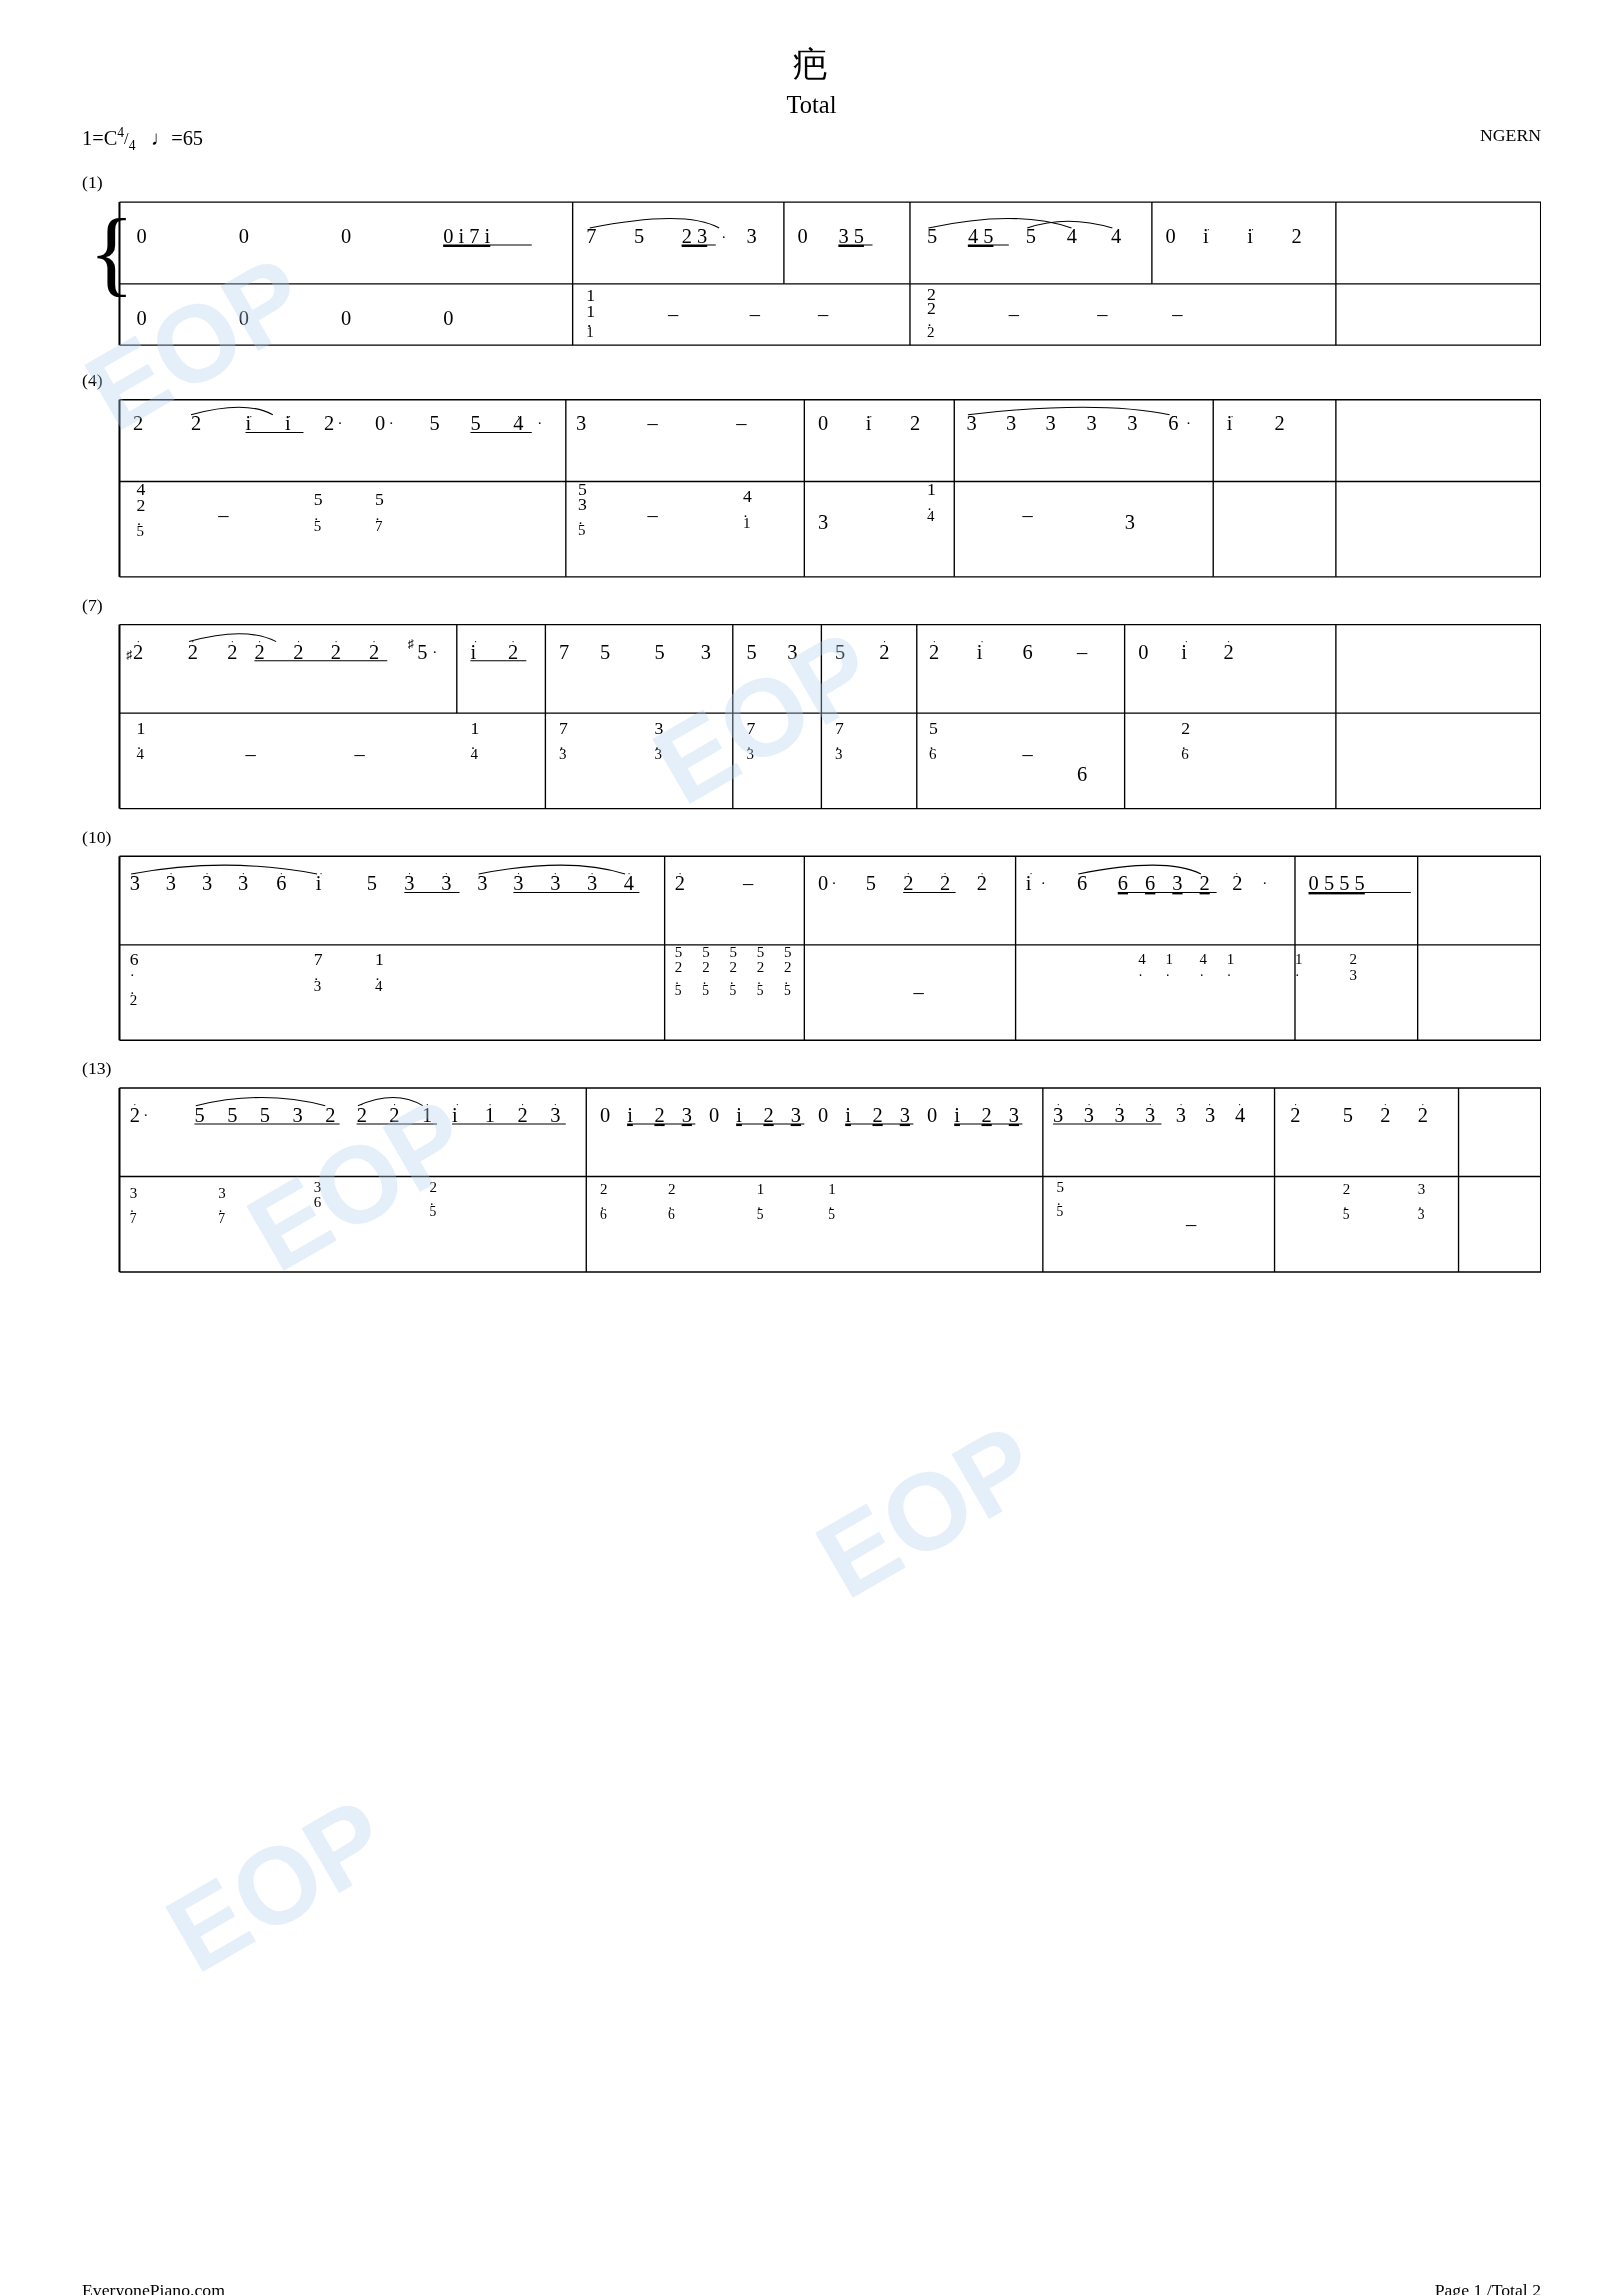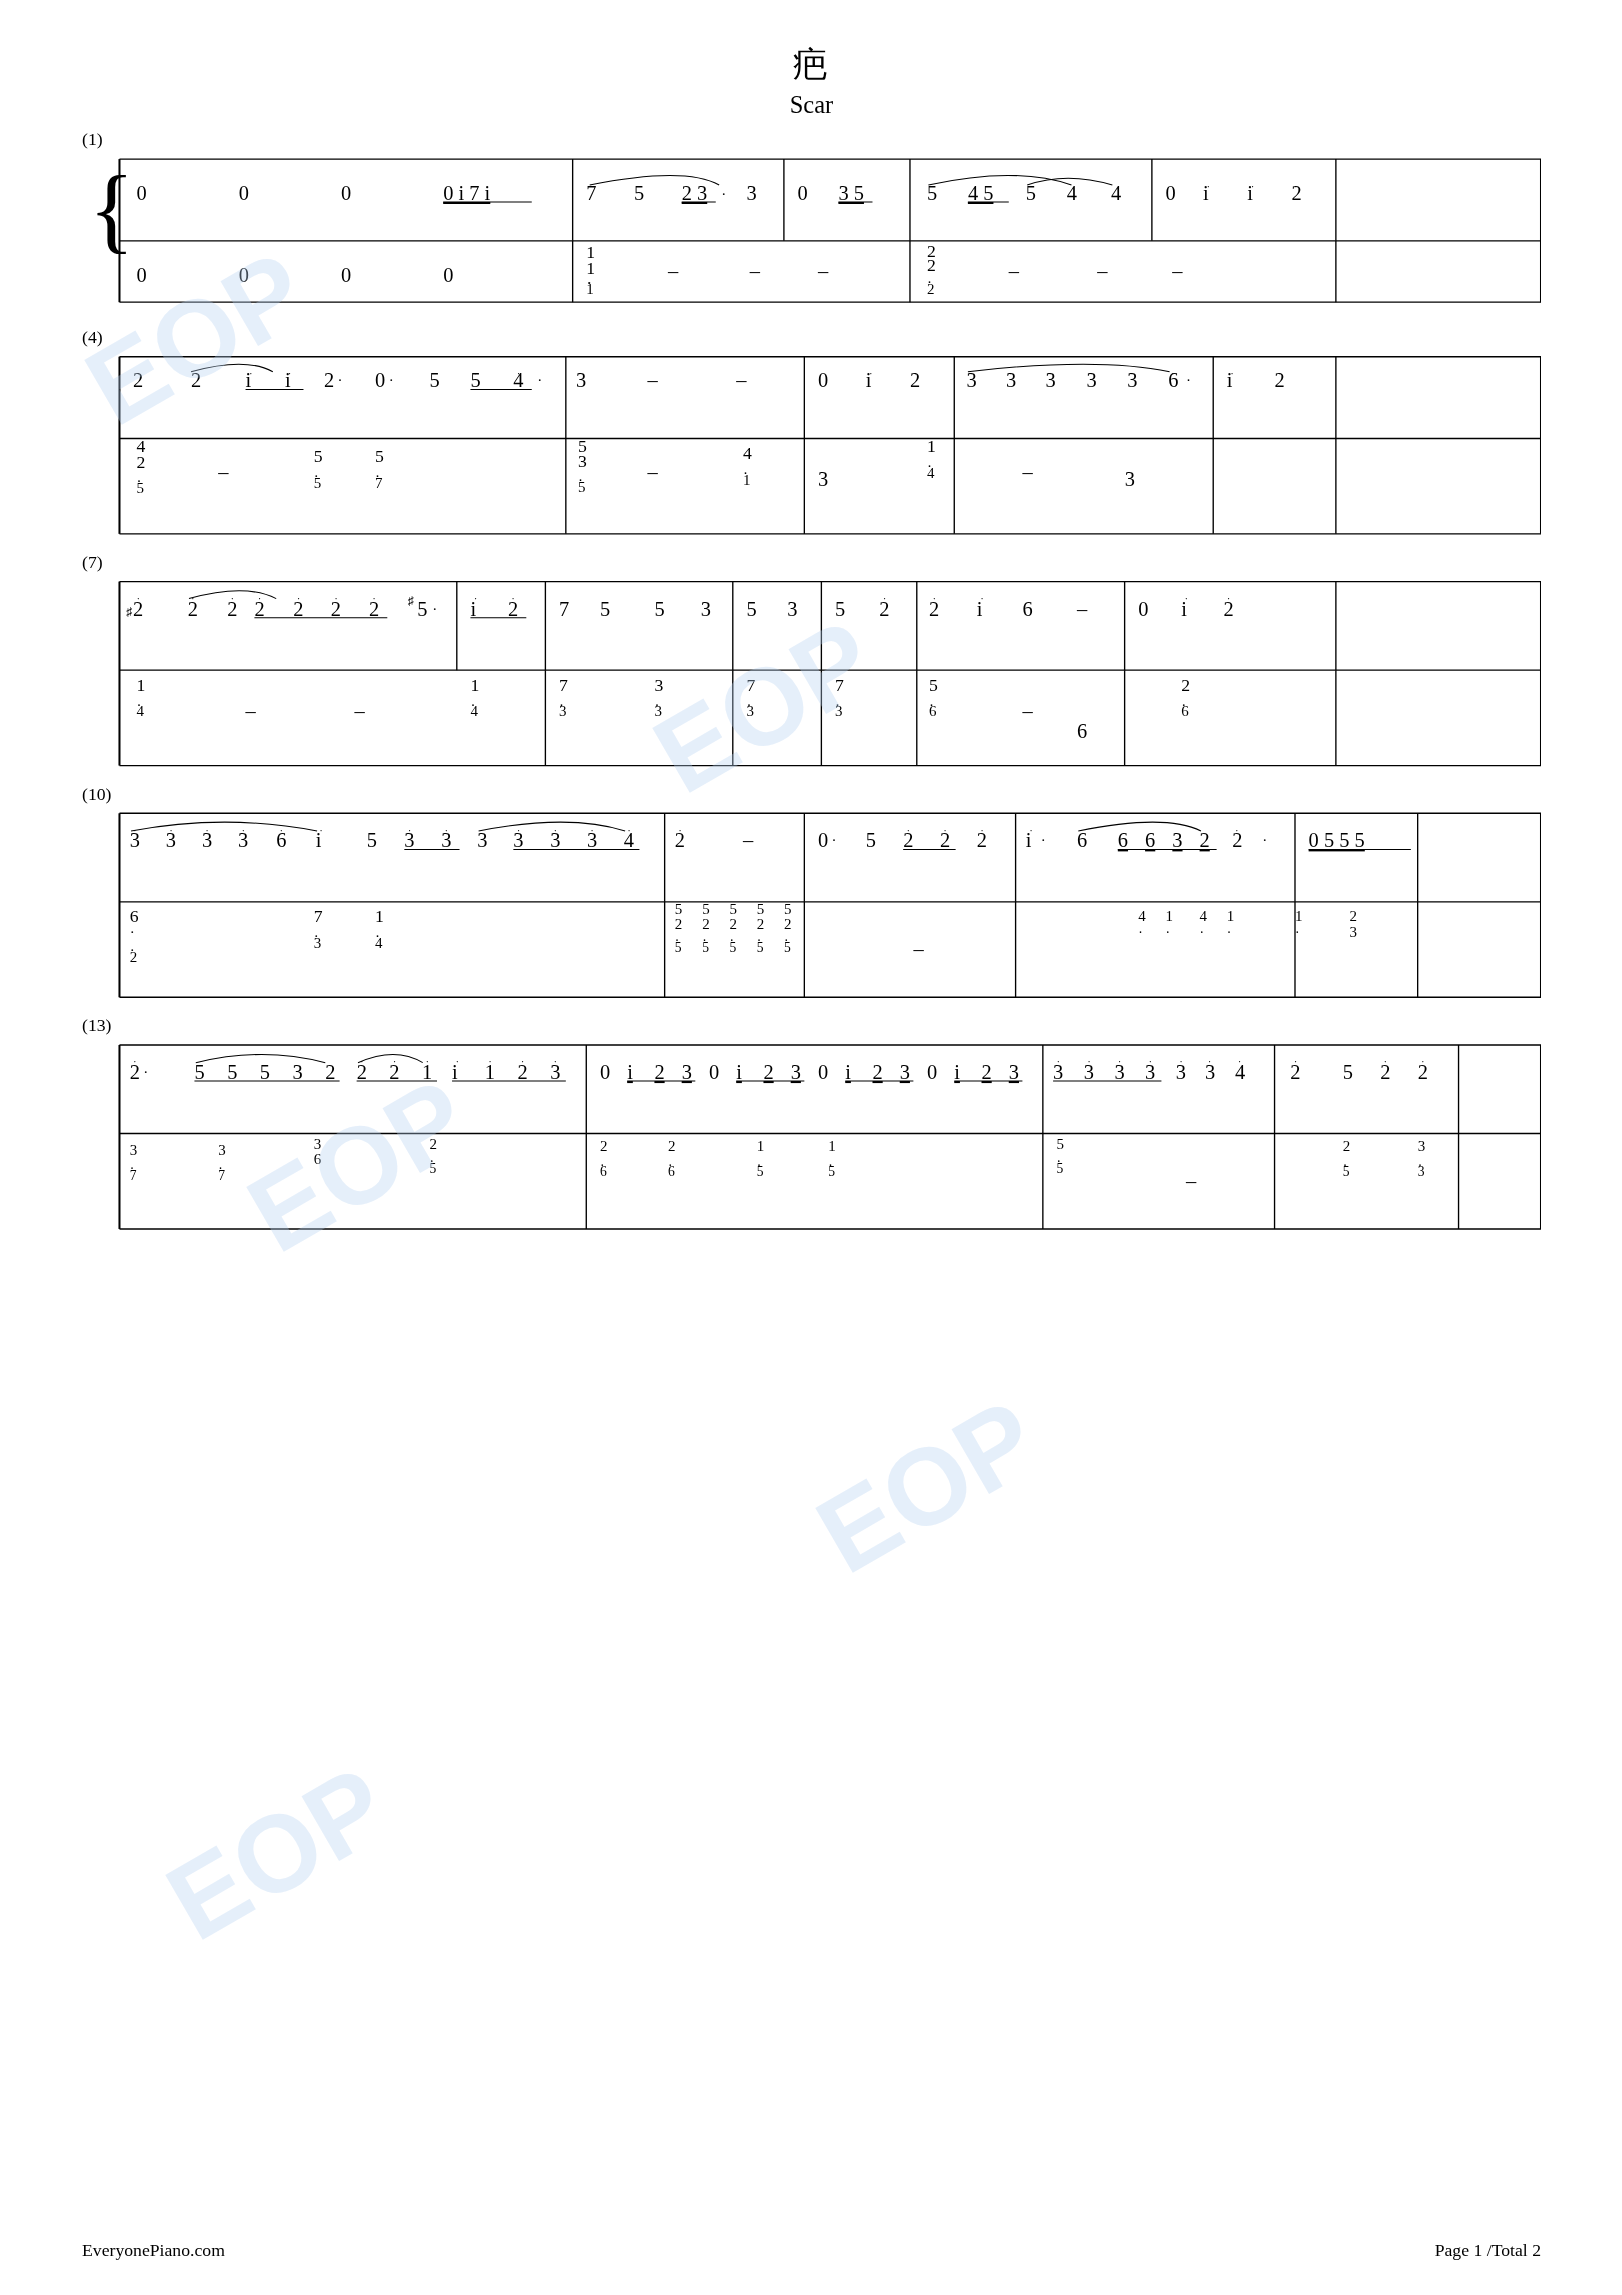--- a/index.html
+++ b/index.html
@@ -94,23 +94,29 @@
   <div class="watermark">
     <span class="watermark-text" style="top:12%;left:5%;">EOP</span>
     <span class="watermark-text" style="top:28%;left:40%;">EOP</span>
     <span class="watermark-text" style="top:48%;left:15%;">EOP</span>
     <span class="watermark-text" style="top:62%;left:50%;">EOP</span>
     <span class="watermark-text" style="top:78%;left:10%;">EOP</span>
   </div>
 
   <div class="title-area">
     <div class="main-title">疤</div>
-    <div class="sub-title">Scar</div>
+    <div class="sub-title">Total</div>
   </div>
 
+  <div class="header-row">
+    <div class="tempo-info">
+      1=C<sup style="font-size:13.6px">4</sup><span style="font-size:16.4px;position:relative;top:-1.4px;">/</span><sub style="font-size:13.6px">4</sub>&nbsp;&nbsp; ♩=65
+    </div>
+    <div class="composer-info">NGERN</div>
+  </div>
 
   <svg class="score-svg" viewBox="0 0 2141 3100" xmlns="http://www.w3.org/2000/svg" style="font-family:'Times New Roman',serif;">
 
     <text x="0" y="30" font-size="26">(1)</text>
 
     <text x="10" y="170" font-size="140" font-family="serif">{</text>
 
     <line x1="55" y1="50" x2="55" y2="260" stroke="#000" stroke-width="3"></line>
 
     <line x1="55" y1="50" x2="2141" y2="50" stroke="#000" stroke-width="2"></line>

